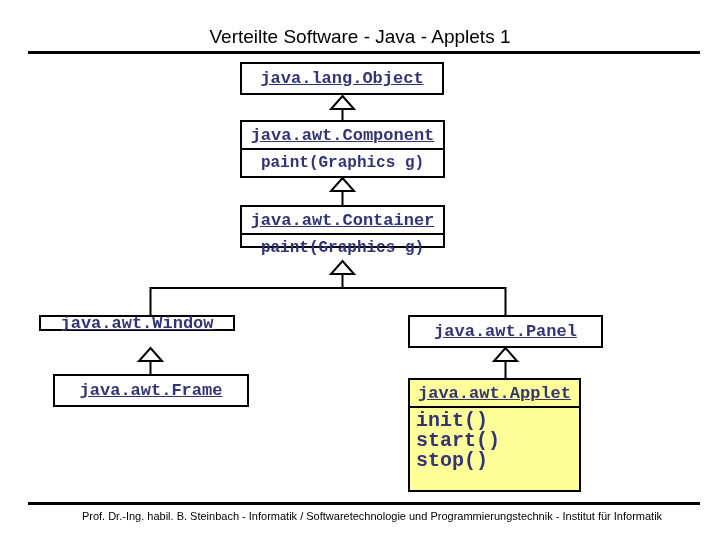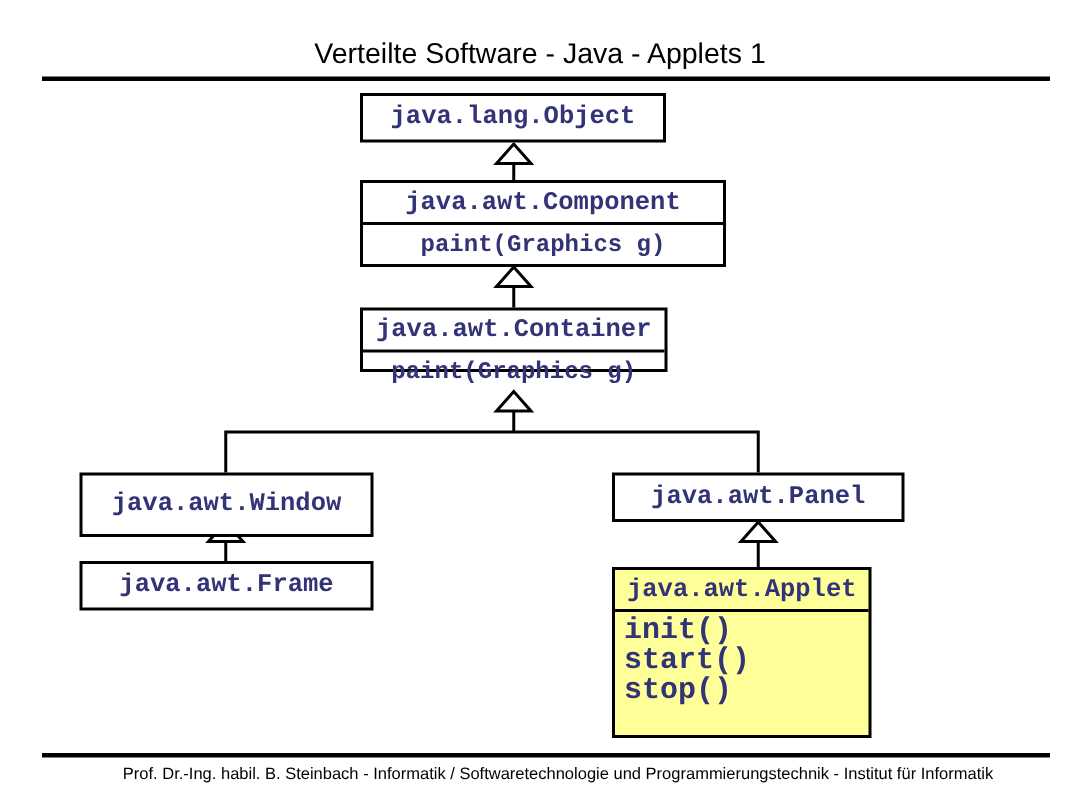--- a/index.html
+++ b/index.html
@@ -46,21 +46,21 @@
     border:2px solid var(--box-border);
   }
   .uml-box.highlight{background:var(--applet-fill);}
   .uml-name,.uml-method-row{
     display:flex;align-items:center;justify-content:center;
     font-family:"Liberation Mono", monospace;
     font-weight:bold;
     color:var(--class-text);
     white-space:pre;
   }
-  .uml-name{font-size:17px;height:26px;}
+  .uml-name{font-size:17px;height:26px;text-decoration:underline;}
   .uml-method-row{font-size:16px;height:26px;}
   .single .uml-name{height:100%;}
   .divided{border-bottom:2px solid var(--box-border);}
   .method-list{
     padding:3px 0 0 6px;
     font-family:"Liberation Mono", monospace;
     font-weight:bold;
     font-size:20px;
     line-height:20px;
     color:var(--class-text);
@@ -96,31 +96,31 @@
     <g stroke="#000" stroke-width="2">
       <line x1="505.5" y1="361" x2="505.5" y2="379"></line>
       <path d="M505.5 348 L517 361 L494 361 Z" fill="#fff"></path>
     </g>
   </svg>
 
   <div class="uml-box single" style="left:240px;top:62px;width:204px;height:33px">
     <div class="uml-name">java.lang.Object</div>
   </div>
 
-  <div class="uml-box" style="left:240px;top:120px;width:244px;height:58px">
+  <div class="uml-box" style="left:240px;top:120px;width:205px;height:58px">
     <div class="uml-name divided">java.awt.Component</div>
     <div class="uml-method-row">paint(Graphics g)</div>
   </div>
 
   <div class="uml-box" style="left:240px;top:205px;width:205px;height:43px">
     <div class="uml-name divided">java.awt.Container</div>
     <div class="uml-method-row">paint(Graphics g)</div>
   </div>
 
-  <div class="uml-box single" style="left:53px;top:315px;width:196px;height:43px">
+  <div class="uml-box single" style="left:39px;top:315px;width:196px;height:16px">
     <div class="uml-name">java.awt.Window</div>
   </div>
 
   <div class="uml-box single" style="left:53px;top:374px;width:196px;height:33px">
     <div class="uml-name">java.awt.Frame</div>
   </div>
 
   <div class="uml-box single" style="left:408px;top:315px;width:195px;height:33px">
     <div class="uml-name">java.awt.Panel</div>
   </div>

